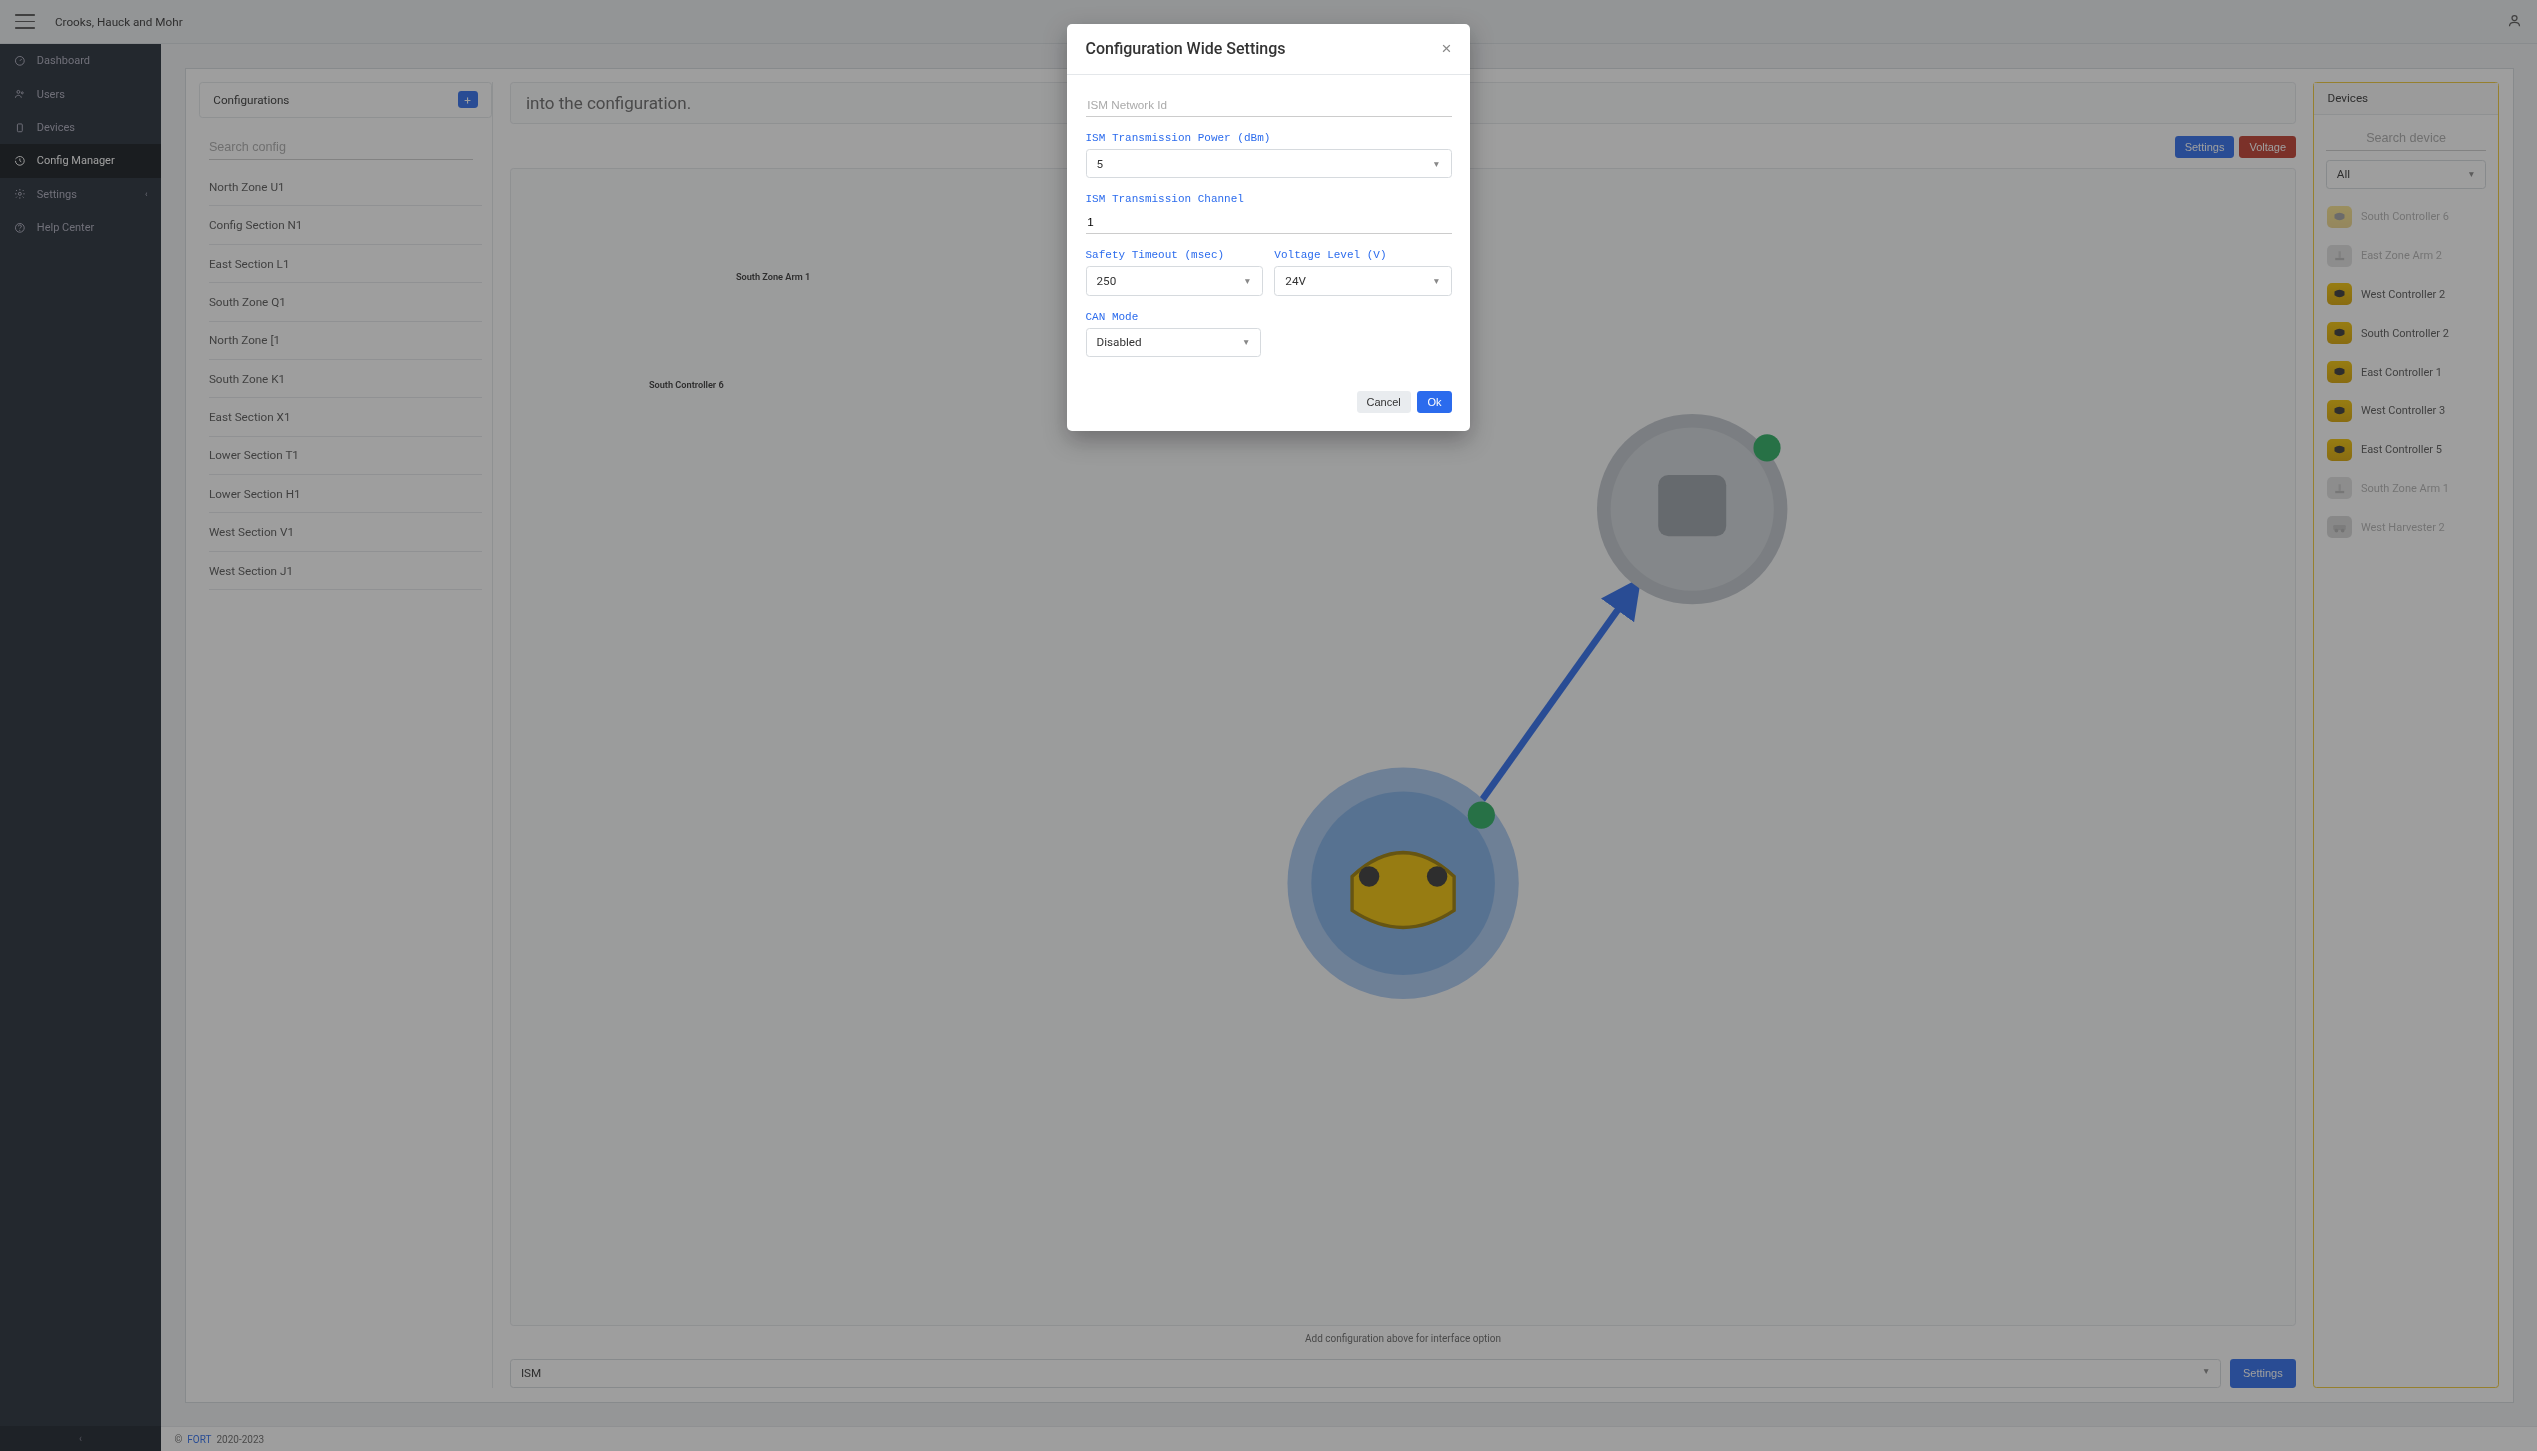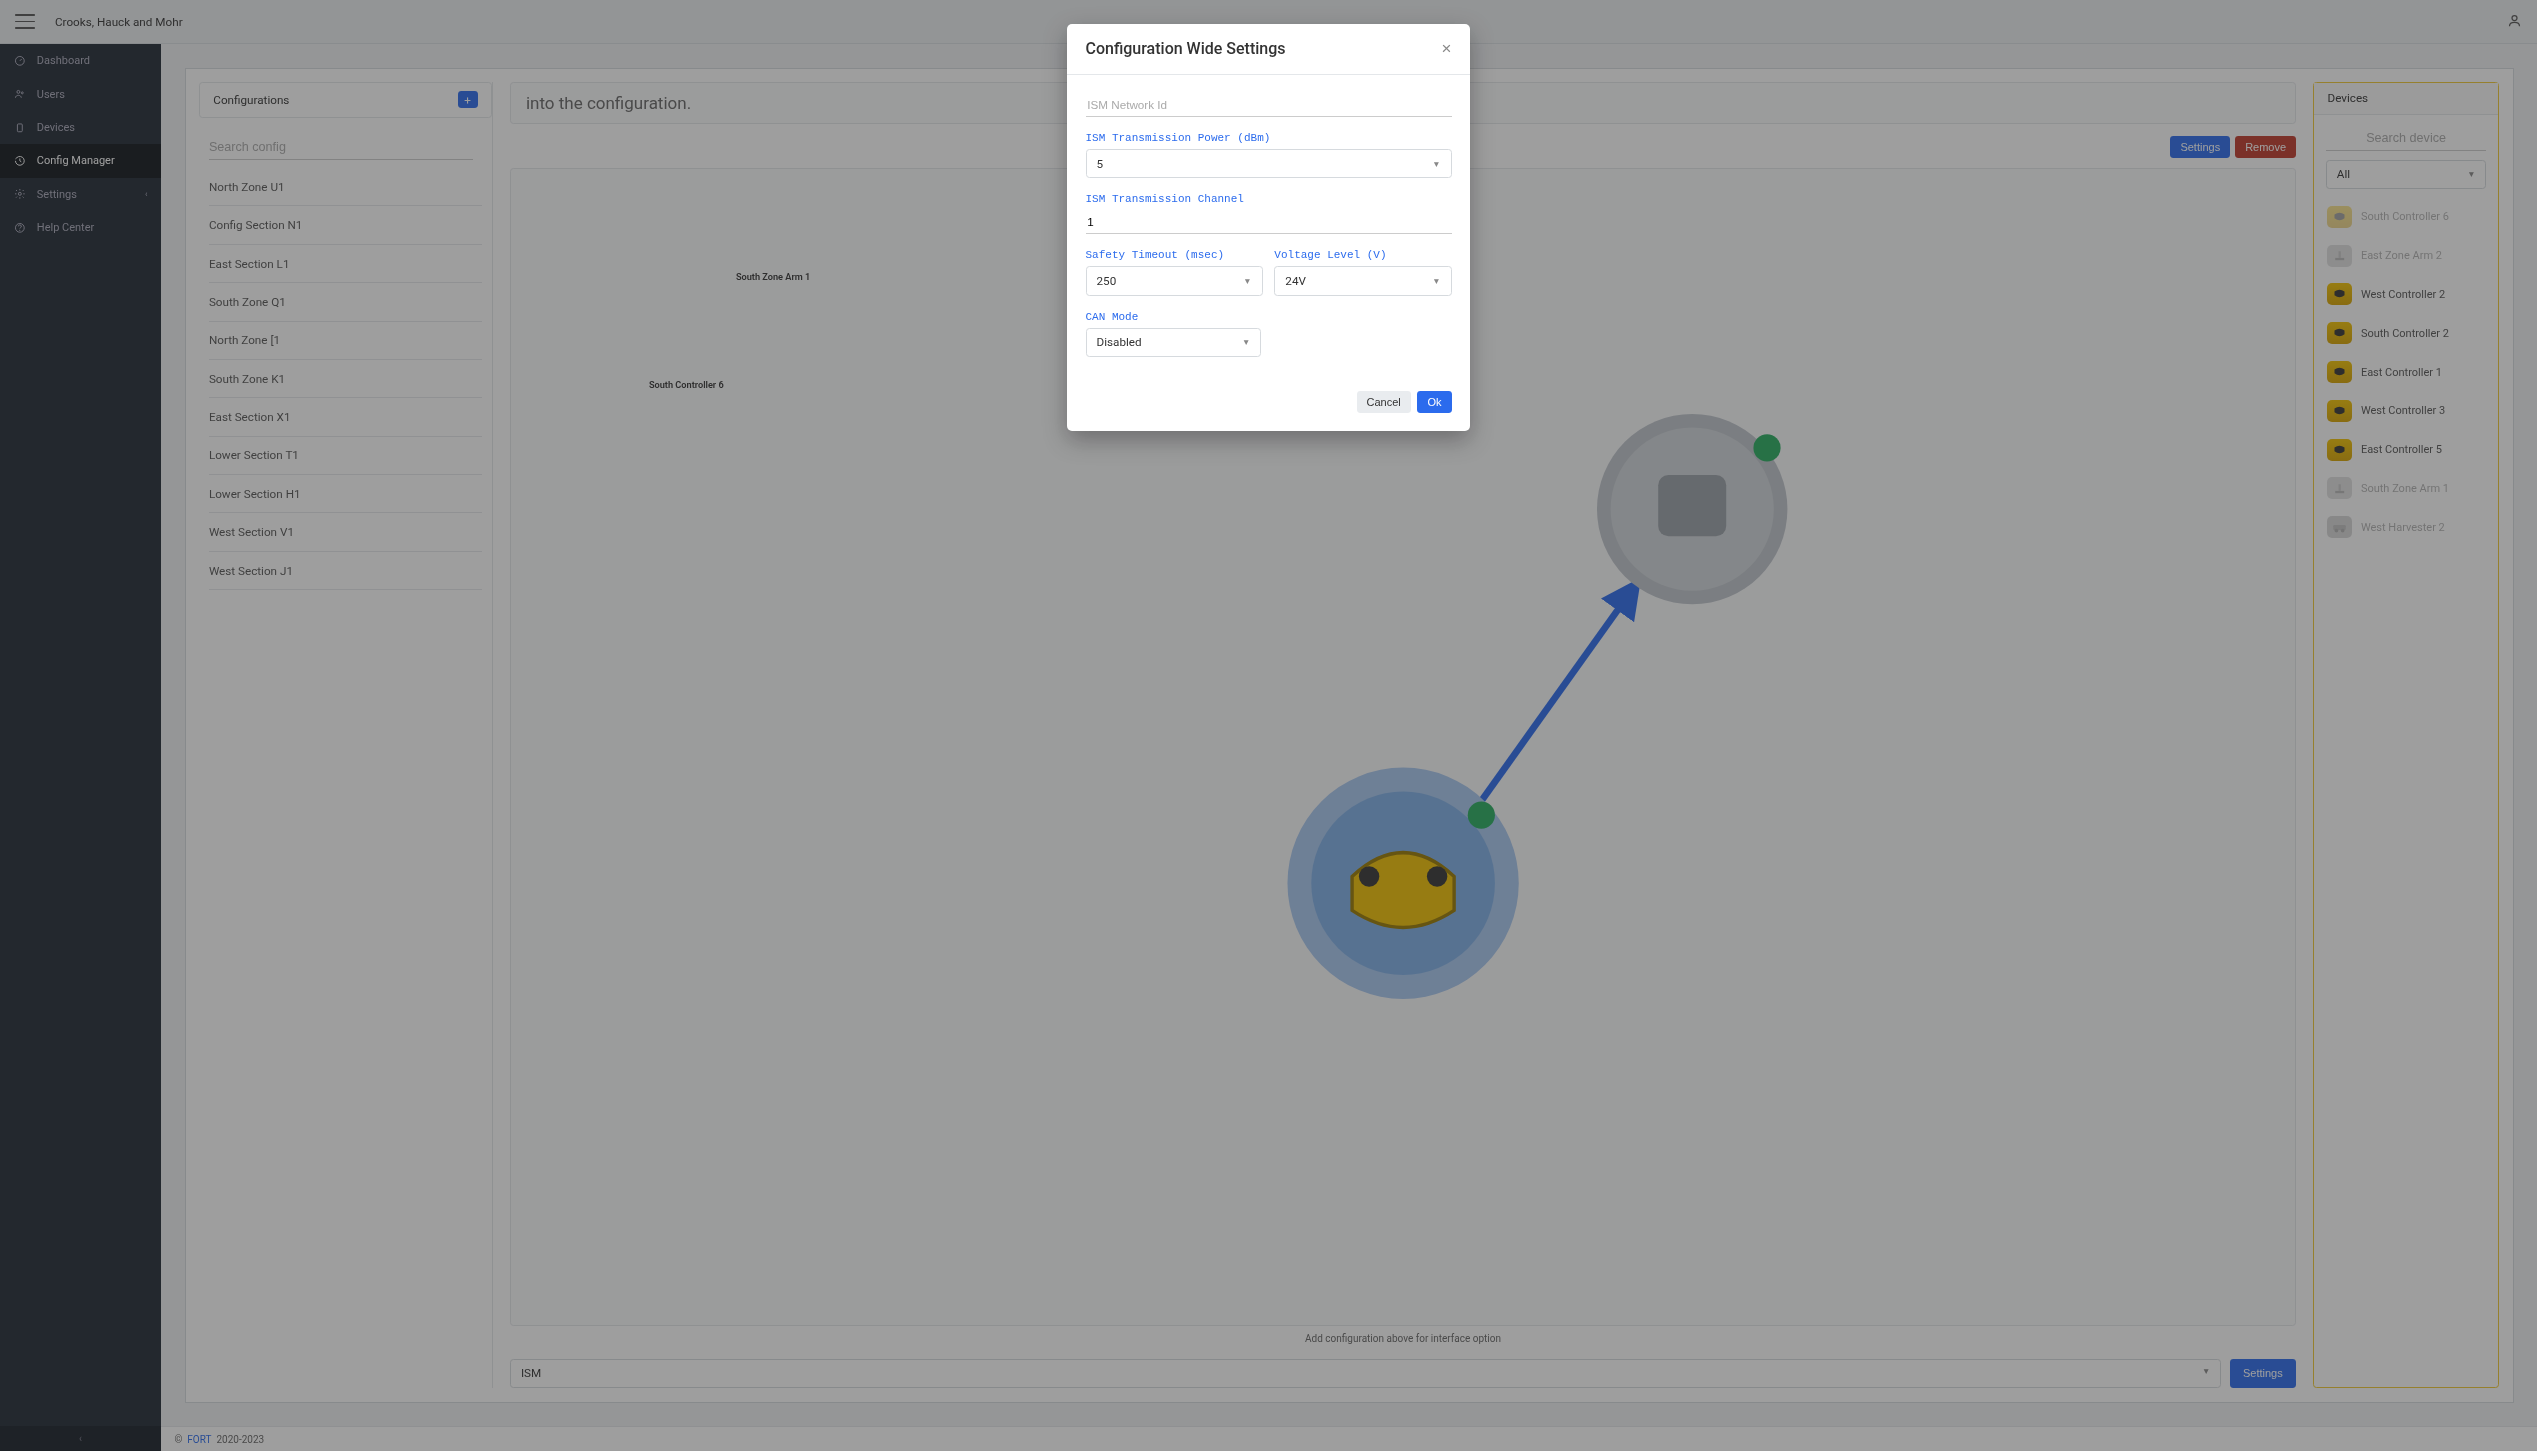--- a/index.html
+++ b/index.html
@@ -194,21 +194,21 @@
               <div class="config-item">Lower Section H1</div>
               <div class="config-item">West Section V1</div>
               <div class="config-item">West Section J1</div>
             </div>
           </div>
 
           <div class="main-col">
             <div class="drag-info">into the configuration.</div>
             <div class="actions-row">
               <button class="btn btn-primary">Settings</button>
-              <button class="btn btn-danger">Remove</button>
+              <button class="btn btn-danger">Voltage</button>
             </div>
             <div class="graph-box">
               <svg class="graph-svg" viewBox="0 0 430 340">
                 <defs>
                   <marker id="arrow" markerWidth="8" markerHeight="8" refX="6" refY="3" orient="auto">
                     <path d="M0,0 L6,3 L0,6 Z" fill="#2b6bed"></path>
                   </marker>
                 </defs>
                 <line x1="235" y1="190" x2="285" y2="120" stroke="#2b6bed" stroke-width="2" marker-end="url(#arrow)"></line>
 

